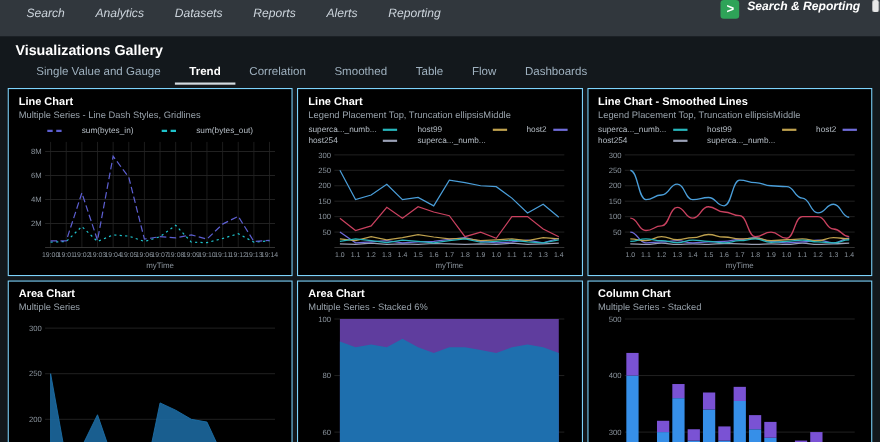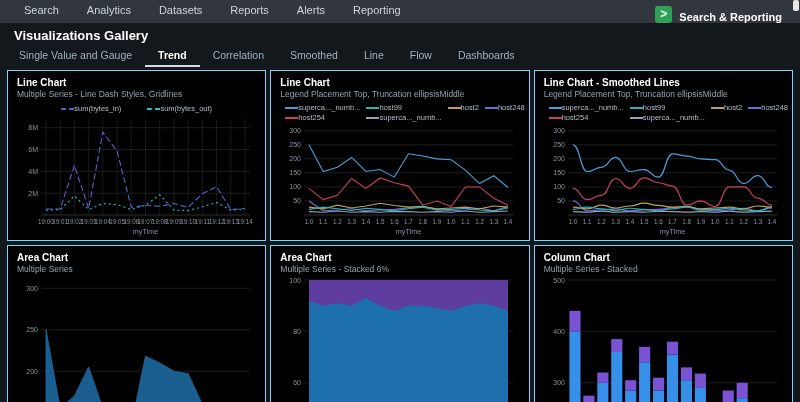--- a/index.html
+++ b/index.html
@@ -1,42 +1,42 @@
 <!DOCTYPE html>
 <html><head>
 <meta charset="utf-8">
 <style>
   * { margin:0; padding:0; box-sizing:border-box; }
   html,body { width:800px; height:402px; overflow:hidden; background:#13181c;
     font-family:"Liberation Sans", sans-serif; }
   
-  .nav { height:23px; background:#31373d; display:flex; align-items:flex-end;
-    padding:0 10px; color:#ccd4dc; font-size:11px; }
+  .nav { height:33px; background:#31373d; display:flex; align-items:flex-start;
+    padding:0 10px; color:#ccd4dc; font-size:11px;font-style:italic; }
   .nav-item { padding:0 14px; cursor:pointer; line-height:25px; }
   .nav-spacer { flex:1; }
   .app-logo { width:17px; height:17px; background:#2ea358; border-radius:3px;
     color:#fff; font-weight:bold; font-size:12px; text-align:center; line-height:16px; margin-right:7px; }
   .app-name { color:#fff; font-size:11px; font-weight:bold; margin-right:8px; }
   
   .page-head { padding:5px 14px 0; }
   .page-title { color:#fff; font-size:13px; font-weight:bold; }
-  .tabs { display:flex; padding:4px 6px 0; }
+  .tabs { display:flex; padding:4px 20px 0; }
   .tab { color:#9fb1bf; font-size:10.5px; padding:2px 13px 4px; cursor:pointer; }
   .tab.active { color:#fff; font-weight:bold; border-bottom:2px solid #d4dbe0; }
   
   .main { padding:3px 7px 0; display:grid; grid-template-columns:repeat(3,1fr);
     grid-template-rows:171px 300px; gap:4px; }
   .panel { background:#000; border:1px solid #7dd3fc; padding:6px 9px 4px;
     display:flex; flex-direction:column; overflow:hidden; }
   .panel-title { color:#fff; font-size:10px; font-weight:bold; line-height:12px; }
   .panel-sub { color:#98a2ab; font-size:8.5px; line-height:11px; }
   .legend { display:flex; justify-content:center; gap:26px; padding:4px 0 1px; }
   .legend.grid4 { display:grid; grid-template-columns:repeat(4,1fr); gap:1px 6px;
     justify-items:start; padding:3px 4px 1px 14px; }
-  .lg-item { display:inline-flex; align-items:center; gap:0; color:#b6bec6;
+  .lg-item { display:inline-flex; align-items:center; gap:18px; color:#b6bec6;
     font-size:7.5px; white-space:nowrap; cursor:pointer; }
   .lg-swatch { display:inline-block; width:13px; height:0; border-top-width:2px; }
   .plot { flex:1; min-height:0; }
   
   .scroll-thumb { position:fixed; top:0; right:1px; width:6px; height:11px;
     background:#e8e8e8; border-radius:2px; }
   svg text { font-family:"Liberation Sans", sans-serif; }
 </style>
 </head>
 <body>
@@ -55,21 +55,21 @@
 
 <div class="page-head">
   <div class="page-title">Visualizations Gallery</div>
 </div>
 
 <div class="tabs">
   <span class="tab">Single Value and Gauge</span>
   <span class="tab active">Trend</span>
   <span class="tab">Correlation</span>
   <span class="tab">Smoothed</span>
-  <span class="tab">Line</span>
+  <span class="tab">Table</span>
   <span class="tab">Flow</span>
   <span class="tab">Dashboards</span>
 </div>
 
 <div class="main">
   <div class="panel">
     <div class="panel-title">Line Chart</div>
     <div class="panel-sub">Multiple Series - Line Dash Styles, Gridlines</div>
     <div class="legend">
         <span class="lg-item">

